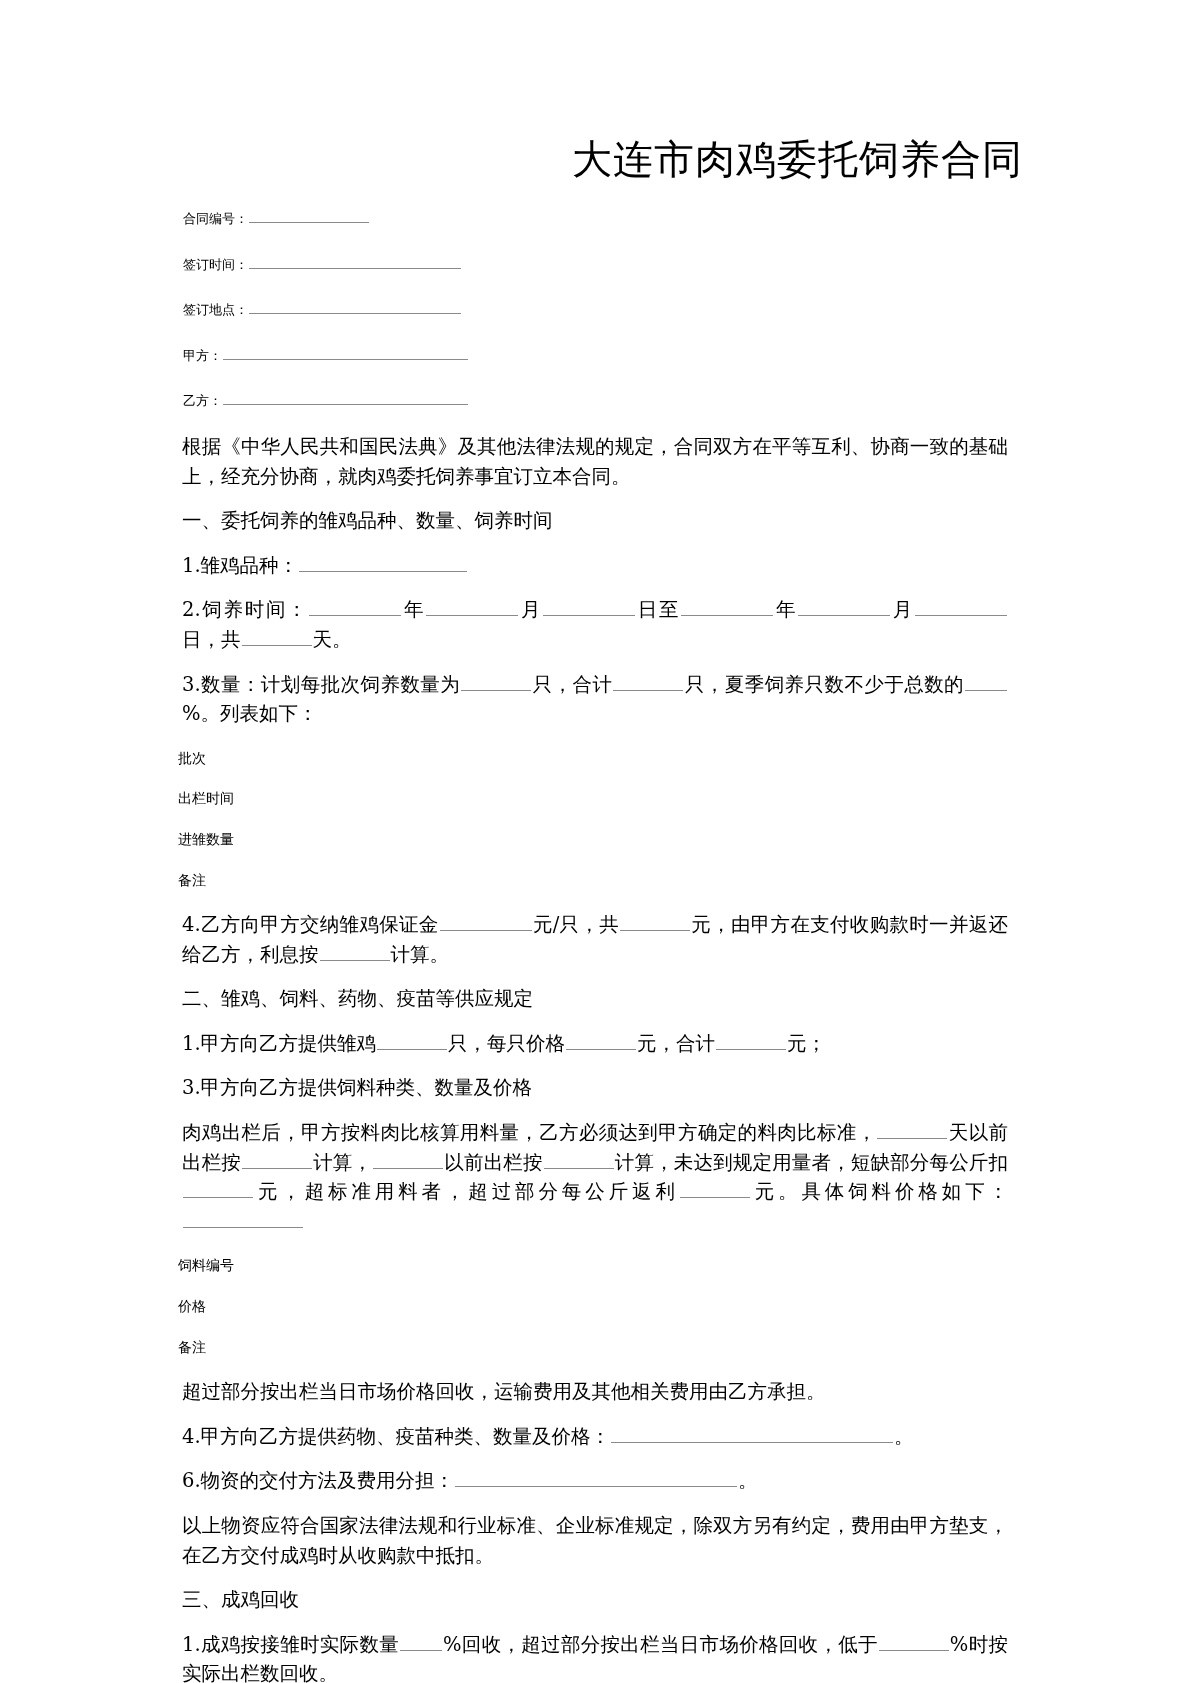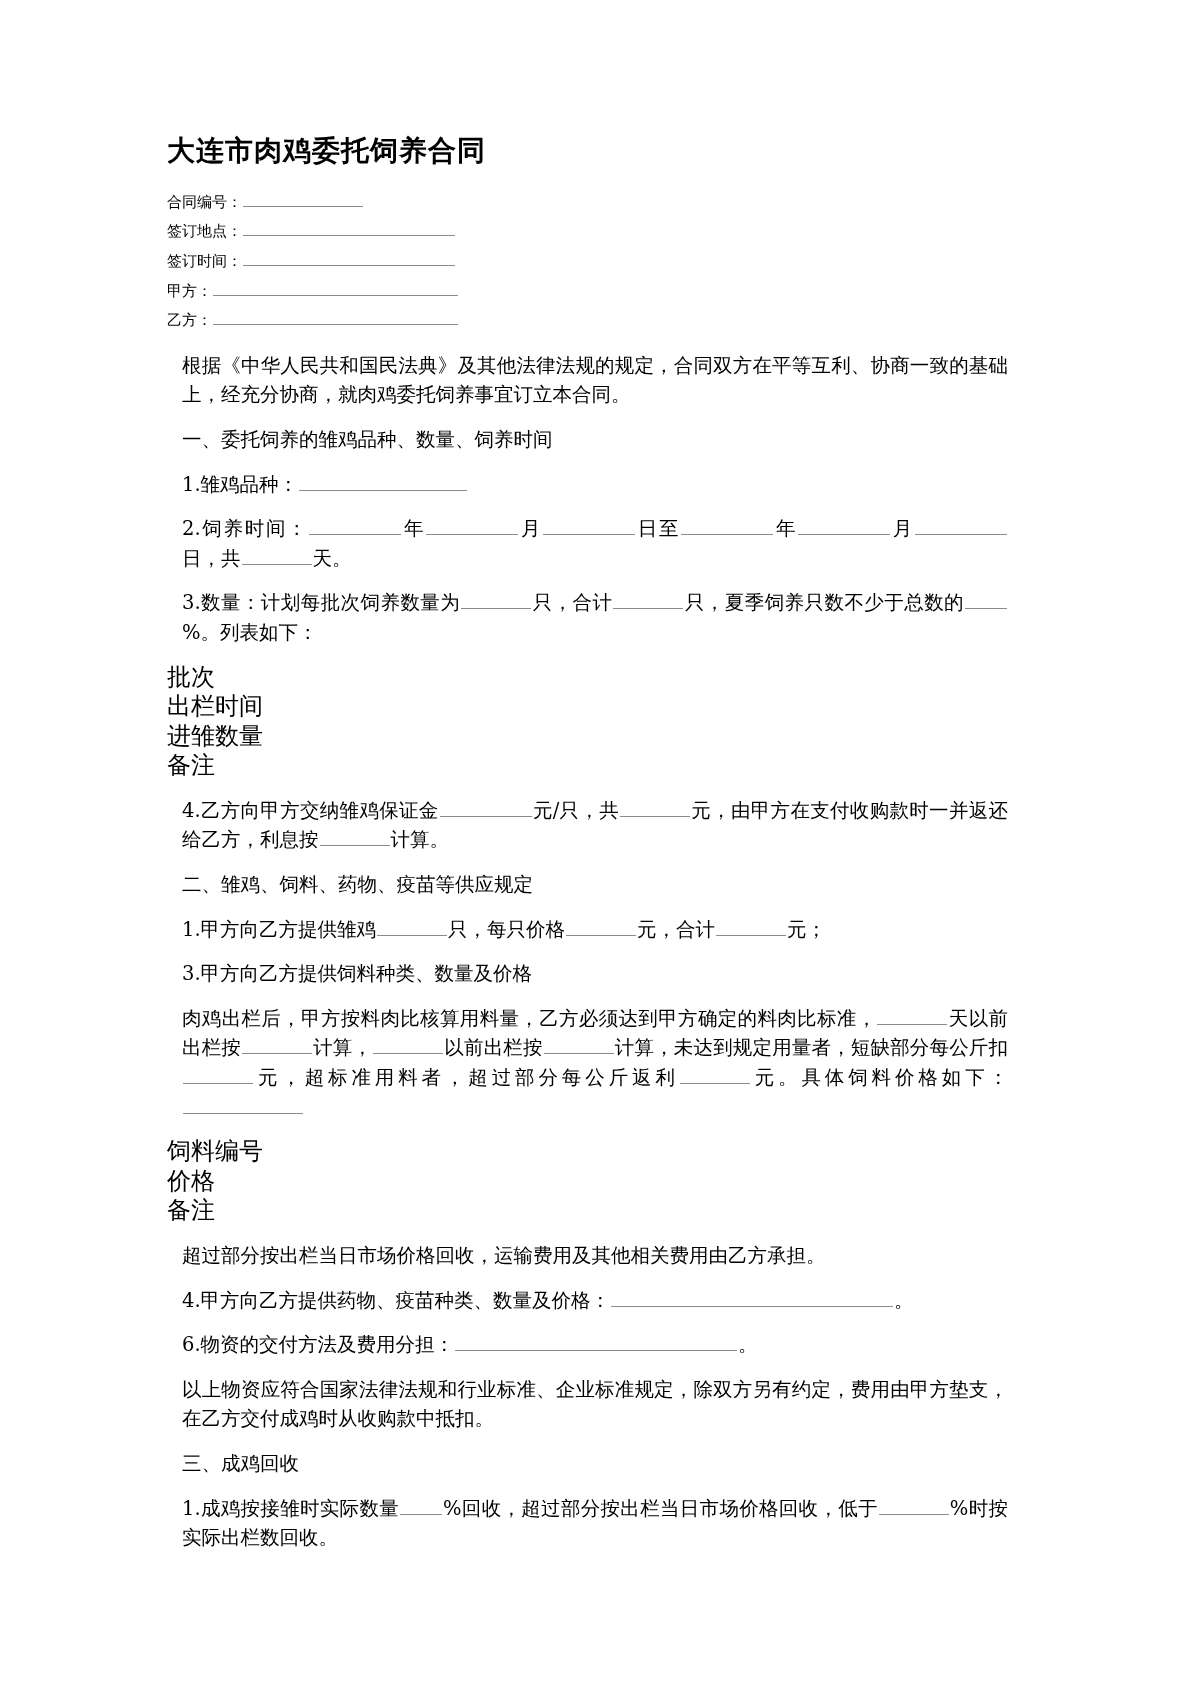--- a/index.html
+++ b/index.html
@@ -20,23 +20,23 @@
     box-sizing: border-box;
     overflow: hidden;
   }
   .content {
     position: absolute;
     left: 167px;
     top: 132px;
     width: 856px;
   }
   .doc-title {
-    font-size: 28px;
-    font-weight: bold;
-    text-align: left;
+    font-size: 40px;
+    font-weight: normal;
+    text-align: right;
     letter-spacing: 1px;
     line-height: 1.35;
     margin: 0 0 18px 0;
   }
   .line {
     font-size: 19.5px;
     line-height: 29.6px;
     text-align: justify;
     text-justify: inter-ideograph;
     margin: 15px;
@@ -51,46 +51,46 @@
   }
   .b-xs   { width: 42px; }
   .b-md   { width: 70px; }
   .b-lg   { width: 92px; }
   .b-xl   { width: 120px; }
   .b-2xl  { width: 168px; }
   .b-3xl  { width: 212px; }
   .b-4xl  { width: 245px; }
   .b-5xl  { width: 282px; }
   .field-row {
-    font-size: 15px;
+    font-size: 13px;
     line-height: 29.6px;
-    margin: 0;
+    margin: 16px;
   }
   .tbl-item {
-    font-size: 24px;
+    font-size: 14px;
     line-height: 29.6px;
-    margin: 0;
+    margin: 11px;
   }
 </style>
 </head>
 <body>
 
 <div class="page">
   <div class="content">
 
     <h1 class="doc-title">大连市肉鸡委托饲养合同</h1>
 
     <p class="field-row">
       <span>合同编号：</span><span class="blank b-xl"></span>
     </p>
     <p class="field-row">
-      <span>签订地点：</span><span class="blank b-3xl"></span>
+      <span>签订时间：</span><span class="blank b-3xl"></span>
     </p>
     <p class="field-row">
-      <span>签订时间：</span><span class="blank b-3xl"></span>
+      <span>签订地点：</span><span class="blank b-3xl"></span>
     </p>
     <p class="field-row">
       <span>甲方：</span><span class="blank b-4xl"></span>
     </p>
     <p class="field-row">
       <span>乙方：</span><span class="blank b-4xl"></span>
     </p>
 
     <p class="line">根据《中华人民共和国民法典》及其他法律法规的规定，合同双方在平等互利、协商一致的基础上，经充分协商，就肉鸡委托饲养事宜订立本合同。</p>
 

